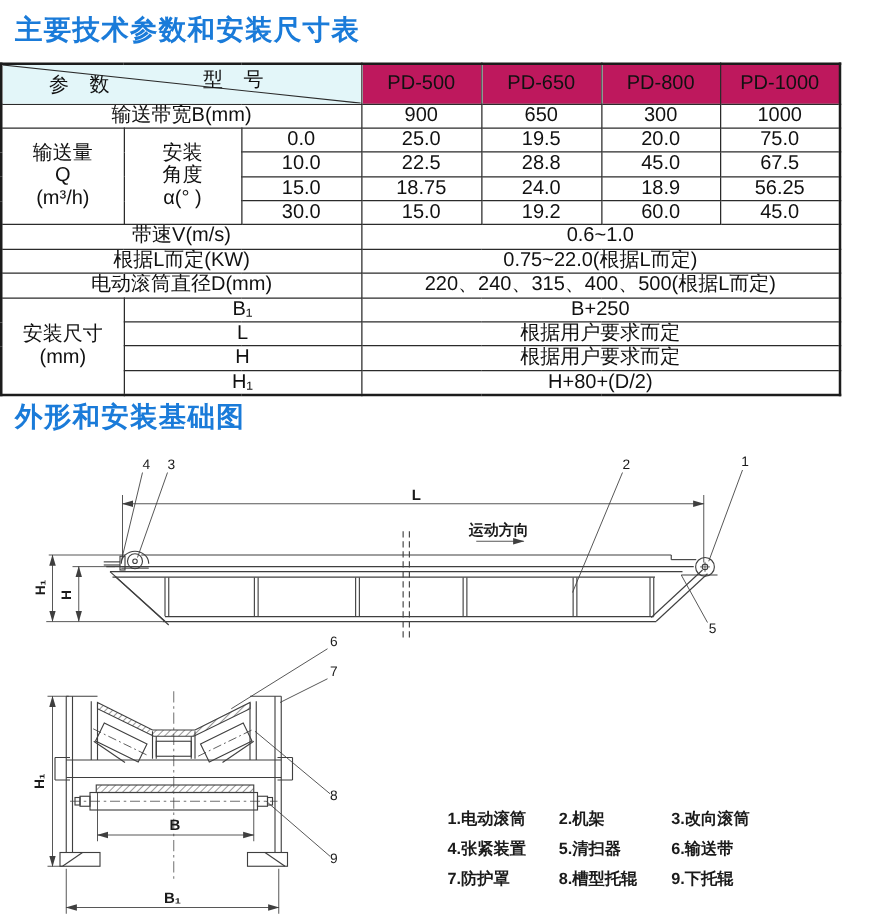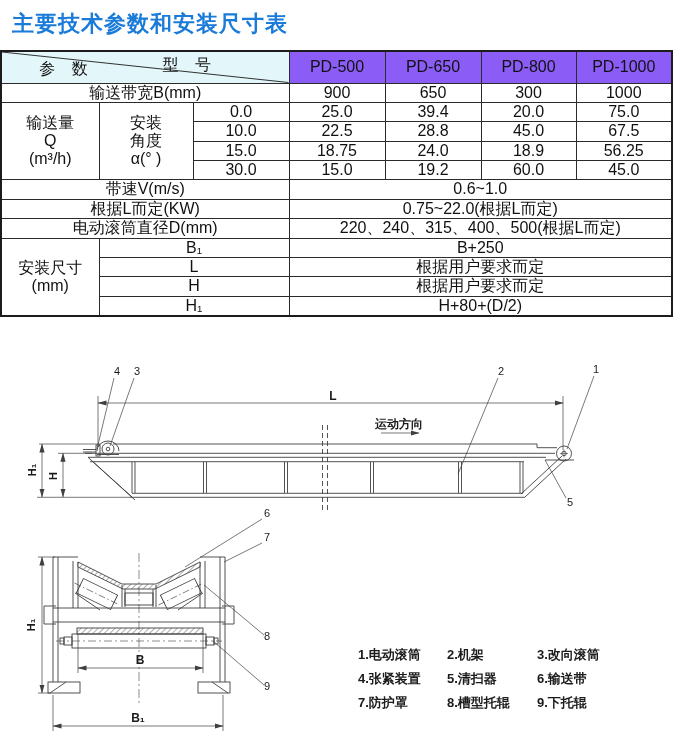--- a/index.html
+++ b/index.html
@@ -7,36 +7,37 @@
   .page{position:relative;width:695px;height:738px;background:#fff;overflow:hidden;}
   .sec-title{position:absolute;left:12px;font-size:22px;font-weight:bold;color:#1a7bd9;letter-spacing:1px;}
   #title1{top:9px;}
   #title2{top:319px;}
 
   table.spec{position:absolute;left:0;top:50px;width:671px;border-collapse:collapse;table-layout:fixed;
              font-size:16px;color:#111;}
   table.spec td,table.spec th{border:1px solid #2b2b2b;padding:0;text-align:center;vertical-align:middle;
              font-weight:normal;line-height:1.15;overflow:hidden;}
   table.spec{border:2px solid #1c1c1c;}
-  .hdr{background:#8b5cf6;}
+  .hdr{background:#be185d;}
   .diag{position:relative;background:#e3f6f9;}
   .diag svg{position:absolute;left:0;top:0;width:100%;height:100%;}
   .diag .tr-label{position:absolute;top:4px;left:56%;letter-spacing:6px;}
   .diag .bl-label{position:absolute;bottom:4px;left:13%;letter-spacing:6px;}
   .mline{display:block;}
   svg text{font-family:"Liberation Sans","DejaVu Sans",sans-serif;fill:#1b1b1b;}
   .dwg{position:absolute;left:0;}
   #sideview{top:350px;}
   #frontview{top:505px;}
 </style>
 </head>
 <body>
 <div class="page">
 
 <div class="sec-title" id="title1">主要技术参数和安装尺寸表</div>
+<div class="sec-title" id="title2">外形和安装基础图</div>
 
 <table class="spec">
   <colgroup>
     <col style="width:98px">
         <col style="width:94px">
         <col style="width:96px">
     <col style="width:96px">
         <col style="width:96px">
         <col style="width:95px">
         <col style="width:96px">
@@ -68,21 +69,21 @@
       <span class="mline">Q</span>
       <span class="mline">(m³/h)</span>
     </td>
     <td rowspan="4">
       <span class="mline">安装</span>
       <span class="mline">角度</span>
       <span class="mline">α(°  )</span>
     </td>
     <td>0.0</td>
     <td>25.0</td>
-    <td>39.4</td>
+    <td>19.5</td>
     <td>20.0</td>
     <td>75.0</td>
   </tr>
   <tr style="height:17px">
     <td>10.0</td>
     <td>22.5</td>
     <td>28.8</td>
     <td>45.0</td>
     <td>67.5</td>
   </tr>

